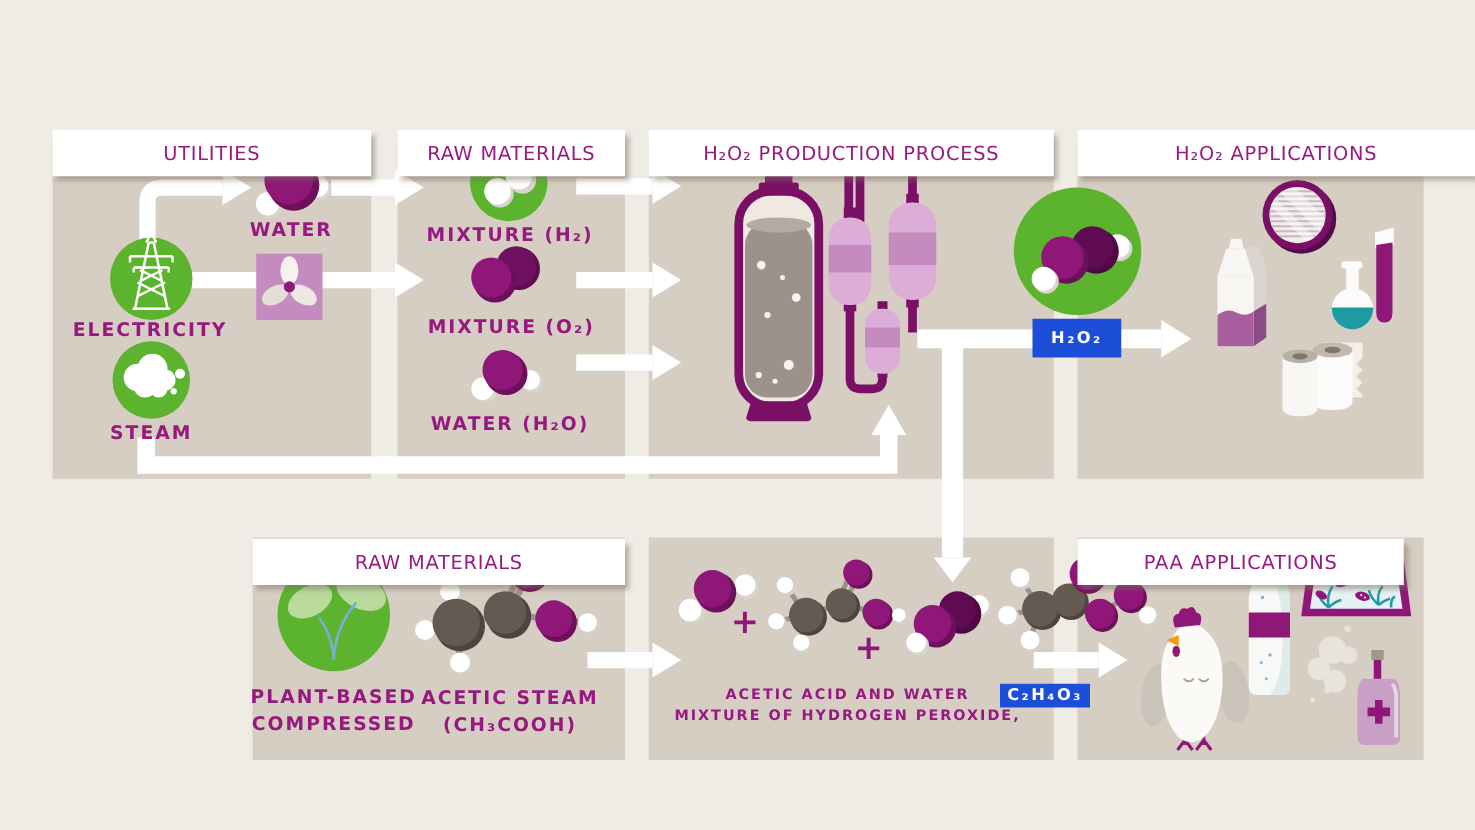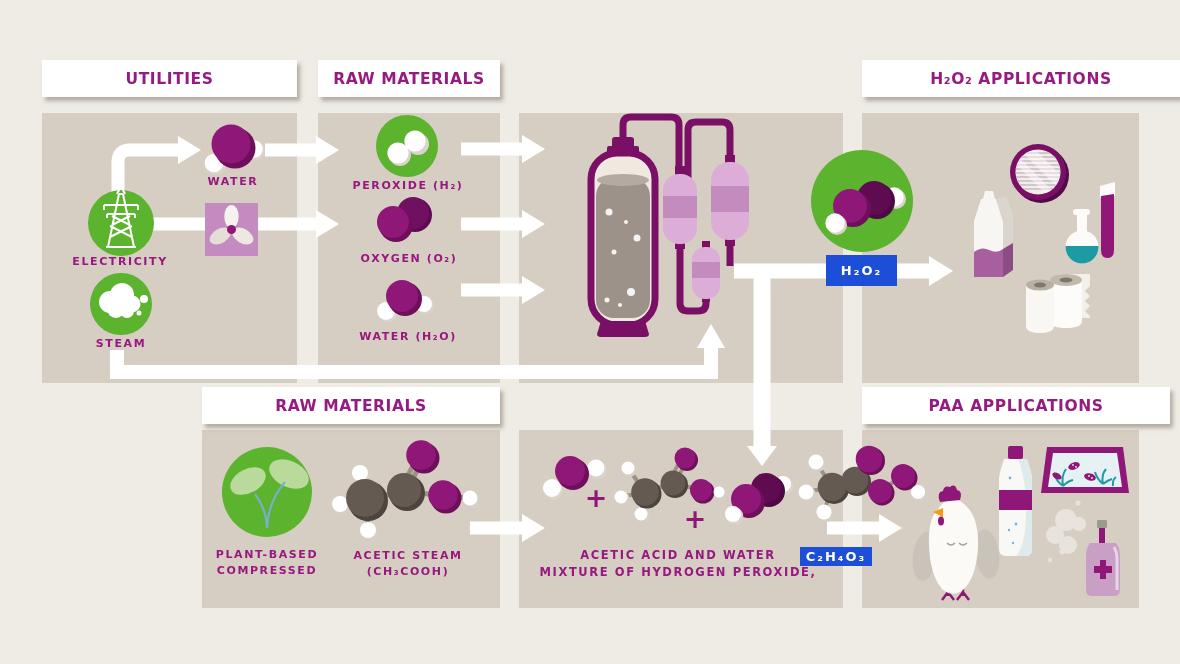--- a/index.html
+++ b/index.html
@@ -2,23 +2,23 @@
 <html><head>
 <meta charset="utf-8">
 <style>
   html,body{margin:0;padding:0;background:#EFECE5;}
   #canvas{position:relative;width:1180px;height:664px;background:#EFECE5;overflow:hidden;
           font-family:"DejaVu Sans","Liberation Sans",sans-serif;}
   .panel{position:absolute;background:#D7CEC3;z-index:1;}
   .hdr{position:absolute;height:37px;background:#FFFFFF;z-index:4;
        box-shadow:3px 4px 4px rgba(122,110,96,.5);
        display:flex;align-items:center;justify-content:center;
-       color:#951B81;font-weight:700;font-size:15.5px;letter-spacing:.6px;white-space:nowrap;}
+       color:#951B81;font-weight:400;font-size:15.5px;letter-spacing:.6px;white-space:nowrap;margin-top:44px;}
   .lbl{position:absolute;transform:translateX(-50%);text-align:center;z-index:3;
-       color:#97187F;font-weight:700;font-size:11px;line-height:1.45;letter-spacing:1.6px;white-space:nowrap;}
+       color:#97187F;font-weight:700;font-size:15px;line-height:1.45;letter-spacing:1.6px;white-space:nowrap;}
   .lbl.wide{font-size:11.5px;}
   .badge{position:absolute;background:#1d4ed8;color:#FFFFFF;z-index:4;
          font-weight:700;font-size:13px;letter-spacing:2px;
          display:flex;align-items:center;justify-content:center;}
   .plus{position:absolute;transform:translateX(-50%);color:#8F1778;
         font-weight:700;font-size:27px;z-index:3;line-height:1;}
   #gfx{position:absolute;left:0;top:0;z-index:2;}
 </style>
 </head>
 <body>
@@ -415,30 +415,31 @@
       <rect x="1099" y="528" width="6" height="17" fill="#8F1778"></rect>
       <path d="M1090 543 Q1086 548 1086 556 V590 Q1086 596 1092 596 H1114 Q1120 596 1120 590 V556 Q1120 548 1116 543 Z" fill="#C99FC6"></path>
       <rect x="1094" y="566" width="18" height="7" fill="#8F1778"></rect>
       <rect x="1100" y="560" width="6" height="19" fill="#8F1778"></rect>
       <path d="M1114 547 Q1117 552 1117 558 V590" stroke="#E6D6E4" stroke-width="3" fill="none"></path>
     </g>
   </svg>
 
   <div class="hdr" style="left:42px;top:60px;width:255px">UTILITIES</div>
   <div class="hdr" style="left:318px;top:60px;width:182px">RAW MATERIALS</div>
+  <div class="hdr" style="left:519px;top:60px;width:324px">H₂O₂ PRODUCTION PROCESS</div>
   <div class="hdr" style="left:862px;top:60px;width:318px">H₂O₂ APPLICATIONS</div>
   <div class="hdr" style="left:202px;top:387px;width:298px">RAW MATERIALS</div>
-  <div class="hdr" style="left:862px;top:387px;width:308px">PAA APPLICATIONS</div>
+  <div class="hdr" style="left:862px;top:387px;width:261px">PAA APPLICATIONS</div>
 
   <div class="lbl" style="left:233px;top:174px">WATER</div>
   <div class="lbl" style="left:120px;top:254px">ELECTRICITY</div>
   <div class="lbl" style="left:121px;top:336px">STEAM</div>
 
-  <div class="lbl" style="left:408px;top:178px">PEROXIDE (H₂)</div>
-  <div class="lbl" style="left:409px;top:251px">OXYGEN (O₂)</div>
+  <div class="lbl" style="left:408px;top:178px">MIXTURE (H₂)</div>
+  <div class="lbl" style="left:409px;top:251px">MIXTURE (O₂)</div>
   <div class="lbl" style="left:408px;top:329px">WATER (H₂O)</div>
 
   <div class="lbl" style="left:267px;top:547px">
     <div>PLANT-BASED</div>
     <div>COMPRESSED</div>
   </div>
   <div class="lbl" style="left:408px;top:548px">
     <div>ACETIC STEAM</div>
     <div>(CH₃COOH)</div>
   </div>

